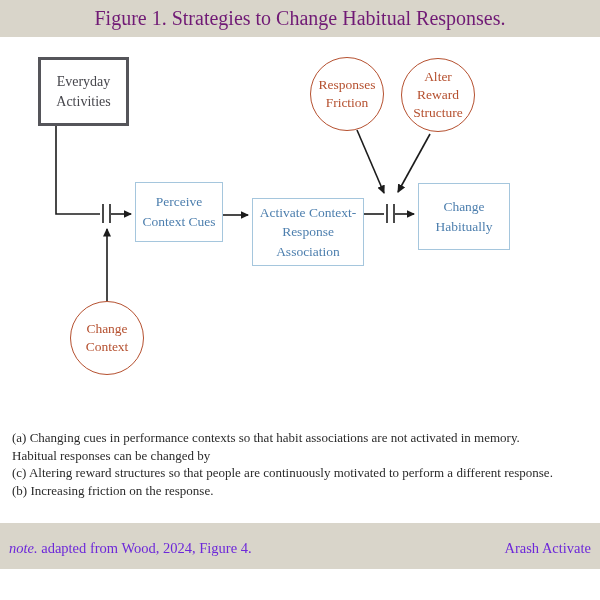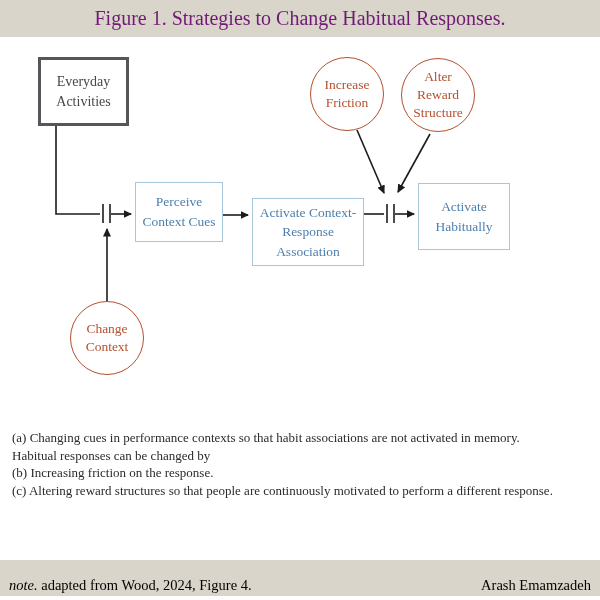--- a/index.html
+++ b/index.html
@@ -38,23 +38,23 @@
   #node-perceive{left:135px;top:145px;width:88px;height:60px;}
   #node-activate{left:252px;top:161px;width:112px;height:68px;padding:0 1px;}
   #node-respond{left:418px;top:146px;width:92px;height:67px;}
   #node-change-context{left:70px;top:264px;width:74px;height:74px;justify-content:center;}
   #caption{
     position:absolute;left:12px;top:429px;width:588px;
     font-size:13px;line-height:17.5px;color:#2b2b2b;
   }
   #caption div{white-space:nowrap;}
   #footer-band{
-    top:560px;height:36px;display:flex;justify-content:space-between;
+    top:523px;height:46px;display:flex;justify-content:space-between;
     align-items:flex-start;box-sizing:border-box;padding:17px 9px 0 9px;
-    font-size:14.5px;color:#000000;
+    font-size:14.5px;color:#6d28d9;
   }
   .italic{font-style:italic;}
 </style>
 </head>
 <body>
 
 <div class="band" id="title-band">
   <div id="figure-title">Figure 1. Strategies to Change Habitual Responses.</div>
 </div>
 
@@ -83,47 +83,47 @@
     <line x1="430" y1="97" x2="398" y2="155" stroke="#1c1c1c" stroke-width="1.6" marker-end="url(#ah)"></line>
 
     <line x1="107" y1="264" x2="107" y2="192" stroke="#1c1c1c" stroke-width="1.6" marker-end="url(#ah)"></line>
   </svg>
 
   <div class="node rect-gray" id="node-everyday">
     <span>Everyday Activities</span>
   </div>
 
   <div class="node circle-red" id="node-increase-friction">
-    <span>Increase Friction</span>
+    <span>Responses Friction</span>
   </div>
 
   <div class="node circle-red" id="node-alter-reward">
     <span>Alter Reward Structure</span>
   </div>
 
   <div class="node rect-blue" id="node-perceive">
     <span>Perceive Context Cues</span>
   </div>
 
   <div class="node rect-blue" id="node-activate">
     <span>Activate Context-Response Association</span>
   </div>
 
   <div class="node rect-blue" id="node-respond">
-    <span>Activate Habitually</span>
+    <span>Change Habitually</span>
   </div>
 
   <div class="node circle-red" id="node-change-context">
     <span>Change Context</span>
   </div>
 </div>
 
 <div id="caption">
   <div>(a) Changing cues in performance contexts so that habit associations are not activated in memory.</div>
   <div>Habitual responses can be changed by</div>
+  <div>(c) Altering reward structures so that people are continuously motivated to perform a different response.</div>
   <div>(b) Increasing friction on the response.</div>
-  <div>(c) Altering reward structures so that people are continuously motivated to perform a different response.</div>
 </div>
 
 <div class="band" id="footer-band">
   <div><span class="italic">note.</span><span> adapted from Wood, 2024, Figure 4.</span></div>
-  <div>Arash Emamzadeh</div>
+  <div>Arash Activate</div>
 </div>
 
 </body></html>

